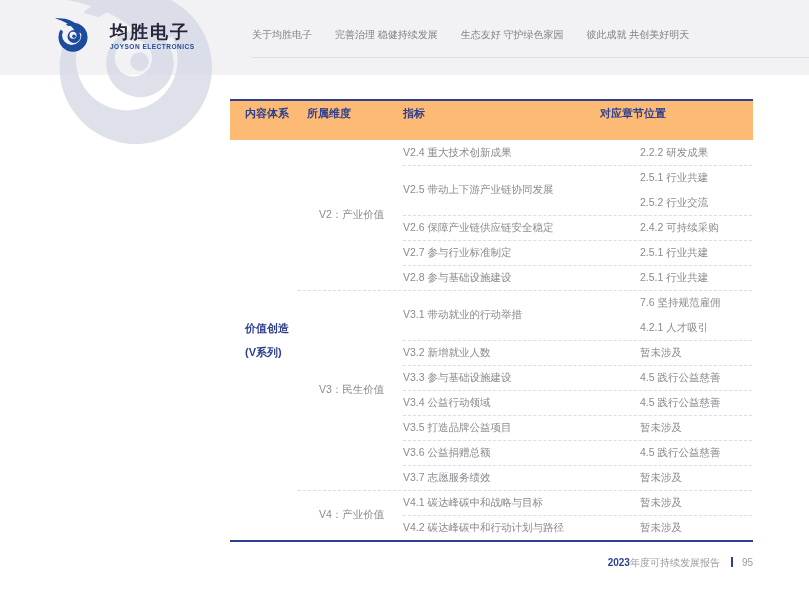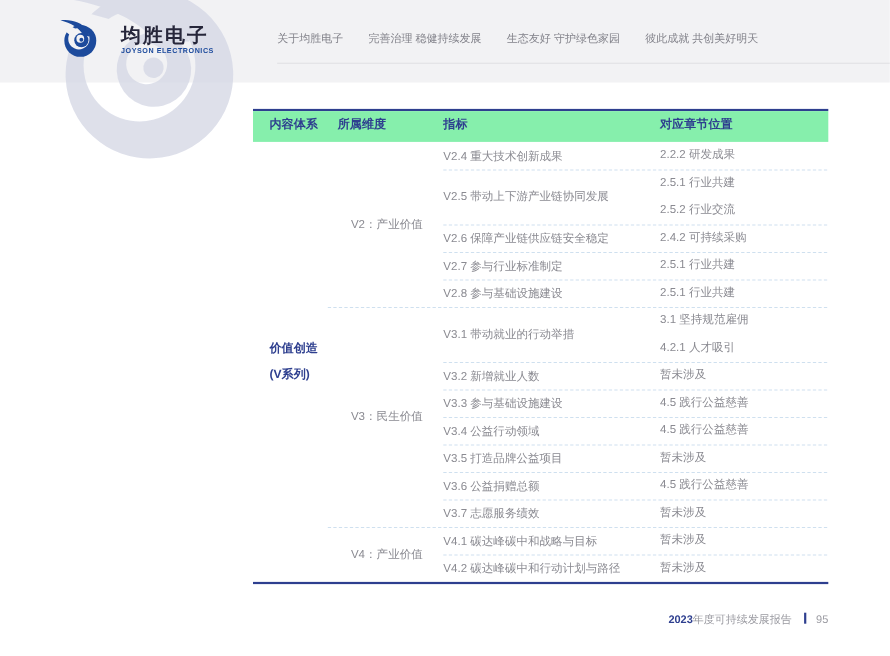--- a/index.html
+++ b/index.html
@@ -20,37 +20,37 @@
 
   
   .nav{position:absolute;left:252px;top:28px;right:0;height:32px;}
   .nav::after{content:'';position:absolute;left:0;right:0;top:29px;border-top:1px solid #e0e0e4;}
   .nav-items{display:flex;gap:23px;}
   .nav-item{font-size:10px;color:#82828a;padding-bottom:5px;white-space:nowrap;cursor:pointer;}
 
   
   .tbl{position:absolute;left:230px;top:99px;width:523px;
        border-top:2px solid #2e3f8f;border-bottom:2px solid #2e3f8f;}
-  .thead{position:relative;height:28px;background:#86efac;}
+  .thead{position:relative;height:39px;background:#fdba74;}
   .th{position:absolute;top:0;line-height:25px;font-size:11px;font-weight:bold;color:#2e3f8f;white-space:nowrap;}
   .th.c1{left:15px}.th.c2{left:77px}.th.c3{left:173px}.th.c4{left:370px}
   .tbody{position:relative;}
   .cs-cell{position:absolute;left:15px;top:50%;transform:translateY(-50%);
            font-size:11px;font-weight:bold;color:#2e3f8f;line-height:24px;white-space:nowrap;}
   .group{position:relative;}
   .group + .group::before{content:'';position:absolute;left:68px;right:1px;top:0;
            border-top:1px dashed #cfe0ef;}
   .dim{position:absolute;left:89px;top:50%;transform:translateY(-50%);
        font-size:10.5px;color:#8a8a91;white-space:nowrap;}
   .rows{margin-left:173px;}
   .row{position:relative;display:flex;}
   .row + .row::before{content:'';position:absolute;left:0;right:1px;top:0;
        border-top:1px dashed #cfe0ef;}
   .ind{width:197px;display:flex;align-items:center;font-size:10.5px;color:#8a8a91;white-space:nowrap;}
-  .chaps{flex:1;display:flex;flex-direction:column;justify-content:center;}
+  .chaps{flex:1;display:flex;flex-direction:column;justify-content:center;margin-left:40px;}
   .chap{height:25px;line-height:25px;font-size:10.5px;color:#8a8a91;white-space:nowrap;}
 
   
   .footer{position:absolute;top:556px;left:0;width:753px;text-align:right;
           font-size:10px;color:#9a9aa1;white-space:nowrap;}
   .footer .year{font-weight:bold;color:#2e3f8f;font-size:10px;}
   .footer .vbar{display:inline-block;width:2px;height:10px;background:#2e3f8f;
           vertical-align:-1px;margin:0 9px 0 11px;}
 </style>
 </head>
@@ -158,21 +158,21 @@
               </div>
             </div>
           </div>
         </div>
         <div class="group">
           <div class="dim">V3：民生价值</div>
           <div class="rows">
             <div class="row">
               <div class="ind">V3.1 带动就业的行动举措</div>
               <div class="chaps">
-                <div class="chap">3.1 坚持规范雇佣</div>
+                <div class="chap">7.6 坚持规范雇佣</div>
                 <div class="chap">4.2.1 人才吸引</div>
               </div>
             </div>
             <div class="row">
               <div class="ind">V3.2 新增就业人数</div>
               <div class="chaps">
                 <div class="chap">暂未涉及</div>
               </div>
             </div>
             <div class="row">

